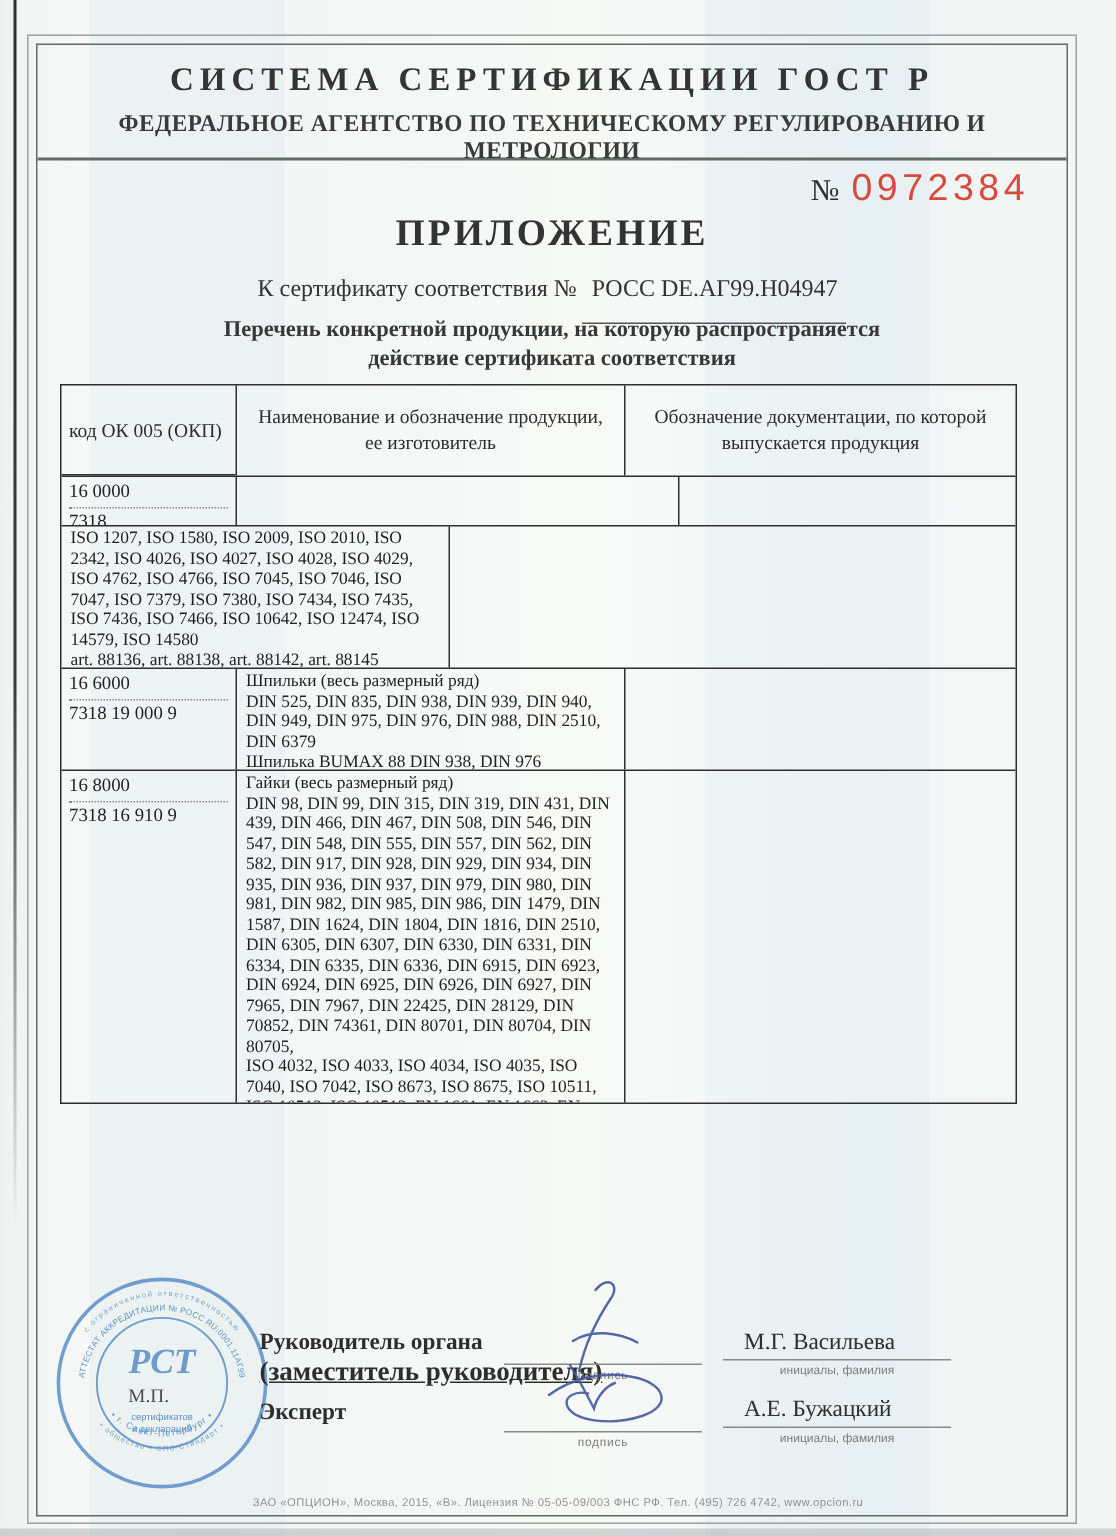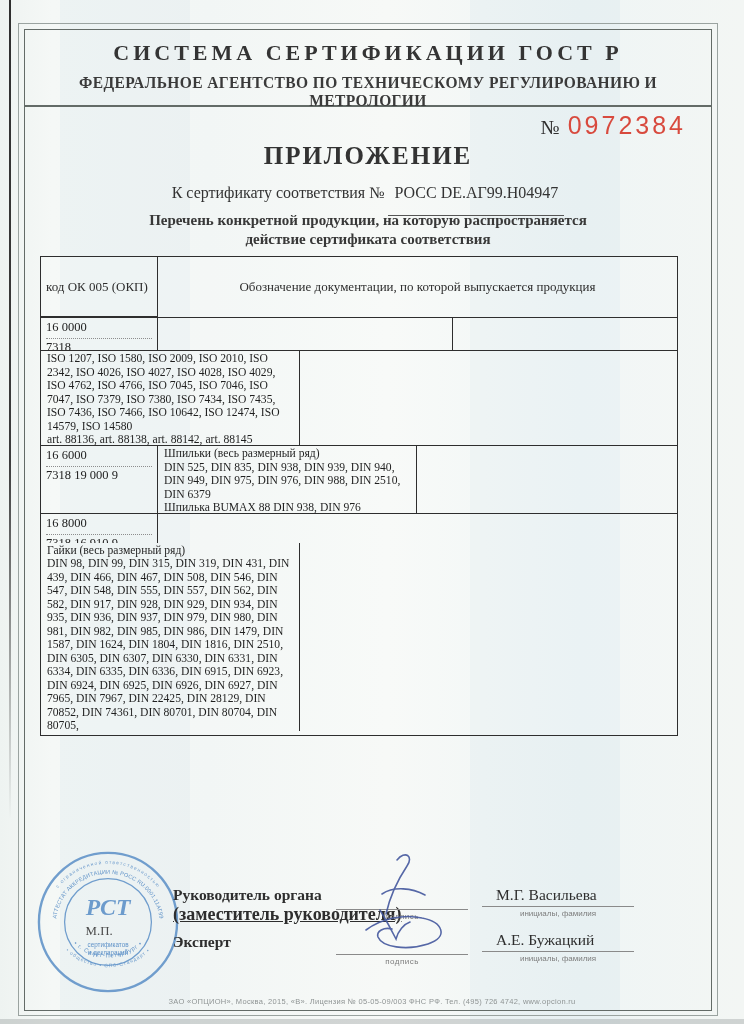--- a/index.html
+++ b/index.html
@@ -40,21 +40,21 @@
   .c3{flex:1;box-sizing:border-box;}
   .t-head{height:60px;}
   .t-head .c1{display:flex;flex-direction:column;}
   .c1h{flex:1;display:flex;align-items:center;padding-left:5px;font-size:13px;color:#2d2d2d;}
   .c1h.top{border-bottom:1px solid #2e2e2e;}
   .t-head .c2,.t-head .c3{display:flex;align-items:center;justify-content:center;text-align:center;
     font-size:13px;line-height:1.3;color:#2d2d2d;padding:0 14px;}
   .r1{height:33px;gap:36px;}
   .r2{height:95px;}
   .r3{height:68px;}
-  .r4{height:222px;flex-direction:column;}
+  .r4{height:222px;}
   .code-cell{padding:1px 5px 0;font-size:12.5px;color:#222;overflow:hidden;}
   .okp{display:block;border-bottom:1px dotted #8d8d8d;padding:1px 0 3px;}
   .tnved{display:block;padding-top:1px;}
   .prod-cell{padding:1px 6px;font-size:11.6px;line-height:13.5px;color:#1f1f1f;
     white-space:pre-line;overflow:hidden;}
   .doc-cell{padding:2px 6px;font-size:12px;color:#222;}
 
   .sig-role1a{position:absolute;left:173px;top:886px;font-size:15.5px;font-weight:bold;color:#2e2e2e;}
   .sig-role1b{position:absolute;left:173px;top:904px;font-size:18px;font-weight:bold;color:#2e2e2e;text-decoration:underline;}
   .sig-role2{position:absolute;left:173px;top:933px;font-size:15.5px;font-weight:bold;color:#2e2e2e;}
@@ -108,20 +108,21 @@
   </div>
 
   <div class="desc1">Перечень конкретной продукции,  на которую распространяется</div>
   <div class="desc2">действие сертификата соответствия</div>
 
   <div class="table">
     <div class="t-row t-head">
       <div class="c1">
         <div class="c1h top">код ОК 005 (ОКП)</div>
       </div>
+      <div class="c2">Наименование и обозначение продукции, ее изготовитель</div>
       <div class="c3">Обозначение документации, по которой выпускается продукция</div>
     </div>
 
     <div class="t-row r1">
       <div class="c1 code-cell">
         <span class="okp">16 0000</span>
         <span class="tnved">7318</span>
       </div>
       <div class="c2 prod-cell"></div>
       <div class="c3 doc-cell"></div>

